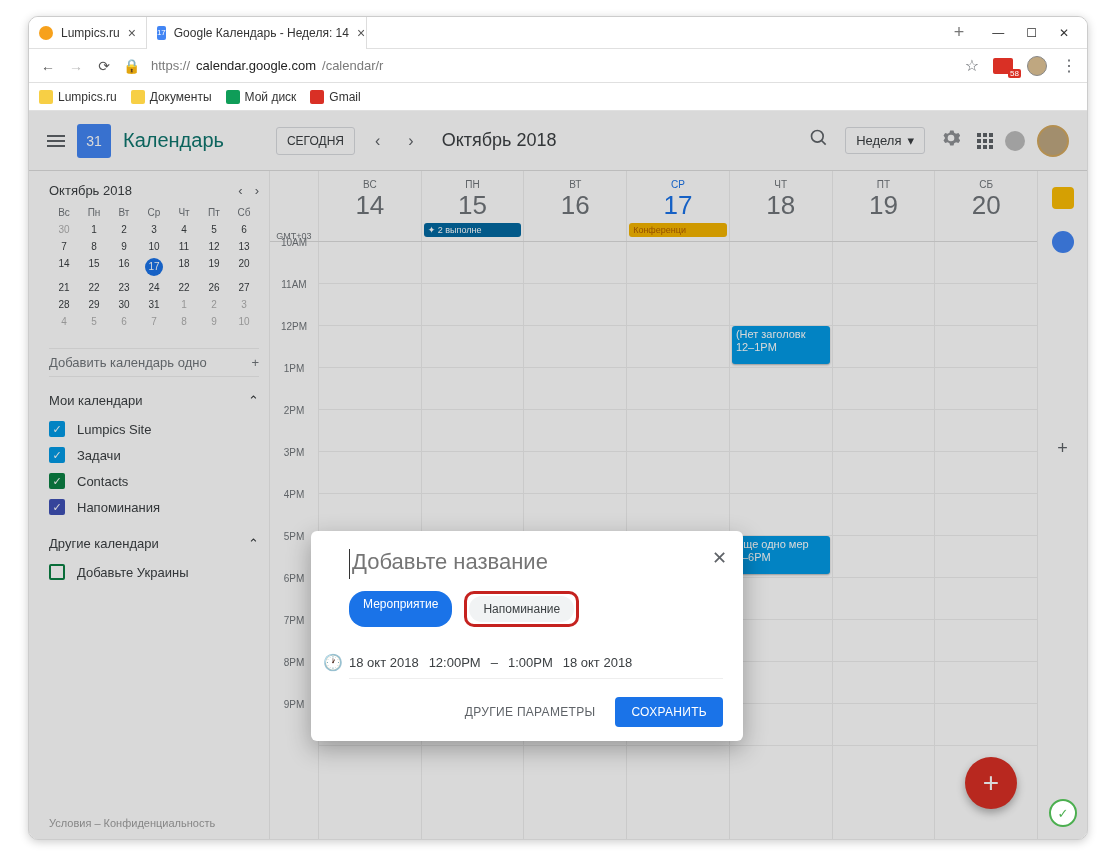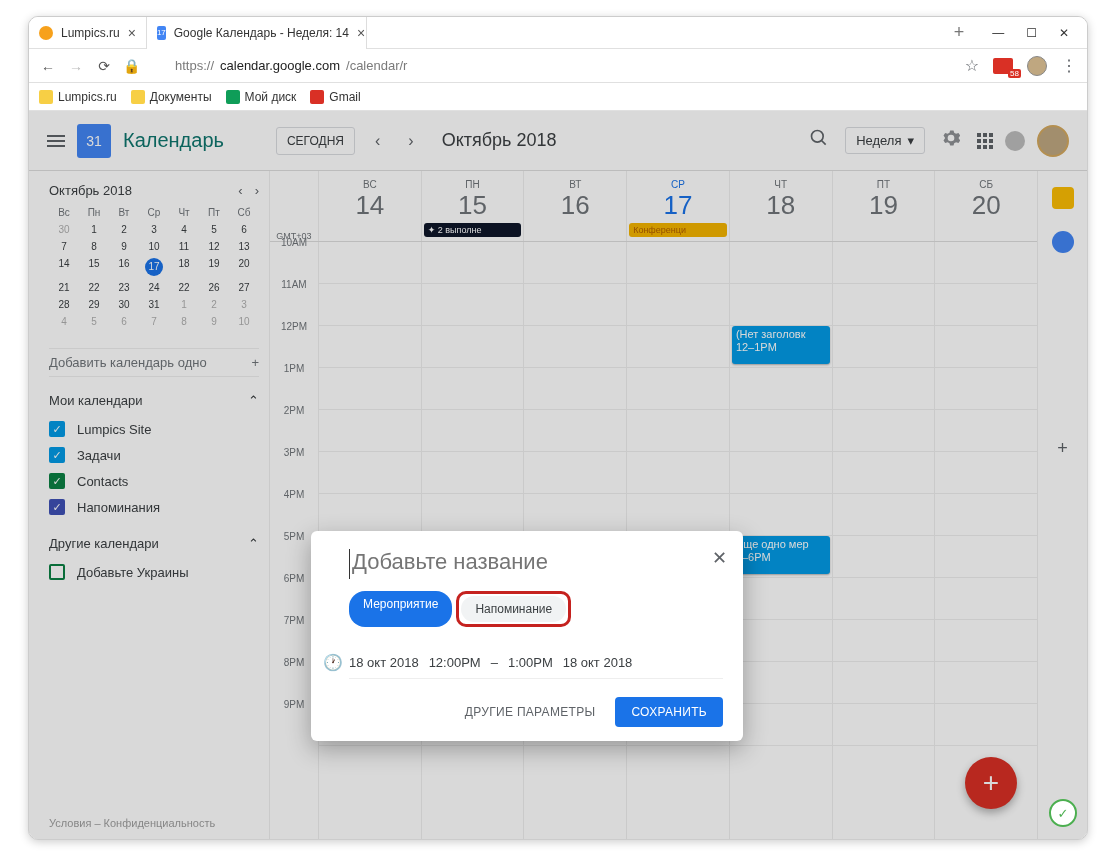--- a/index.html
+++ b/index.html
@@ -11,21 +11,21 @@
 .tabs-strip { display: flex; flex: 1; height: 100%; align-items: center; }
 .tab { display: flex; align-items: center; gap: 8px; padding: 0 10px; height: 32px; font-size: 12px; color: #333; border-right: 1px solid #ddd; max-width: 220px; overflow: hidden; white-space: nowrap; }
 .tab.active { background: #fff; }
 .tab-favicon { width: 14px; height: 14px; border-radius: 50%; }
 .tab-close { color: #555; font-size: 14px; }
 .window-controls { display: flex; gap: 22px; padding: 0 18px; font-size: 12px; color: #333; }
 .new-tab { padding: 0 10px; color: #777; font-size: 18px; }
 
 .nav-bar { height: 34px; display: flex; align-items: center; gap: 10px; padding: 0 10px; border-bottom: 1px solid #e0e0e0; }
 .nav-icon { width: 18px; color: #555; font-size: 14px; text-align: center; }
-.url-bar { flex: 1; display: flex; align-items: flex-end; gap: 6px; font-size: 13px; color: #333; margin-left: 24px; }
+.url-bar { flex: 1; display: flex; align-items: flex-end; gap: 6px; font-size: 13px; color: #333; }
 .url-host { color: #222; }
 .url-path { color: #7a7a7a; }
 .nav-right { display: flex; gap: 14px; align-items: center; }
 .gmail-icon { width: 20px; height: 16px; background: #d93025; position: relative; border-radius: 2px; }
 .gmail-badge { position: absolute; bottom: -4px; right: -8px; background: #d93025; color: #fff; font-size: 8px; padding: 0 2px; border-radius: 2px; }
 .avatar-sm { width: 20px; height: 20px; border-radius: 50%; background: #bfa780; border: 1px solid #888; }
 
 .bookmark-bar { height: 28px; display: flex; align-items: center; gap: 14px; padding: 0 10px; font-size: 12px; color: #333; border-bottom: 1px solid #e0e0e0; }
 .bookmark { display: flex; align-items: center; gap: 5px; }
 .bm-ico { width: 14px; height: 14px; }
@@ -87,21 +87,21 @@
 .side-panel { width: 50px; border-left: 1px solid #eee; display: flex; flex-direction: column; align-items: center; gap: 22px; padding-top: 16px; }
 .sp-icon { width: 22px; height: 22px; border-radius: 4px; }
 
 .fab { position: absolute; right: 70px; bottom: 30px; width: 52px; height: 52px; border-radius: 50%; background: #d93025; color: #fff; font-size: 28px; display: flex; align-items: center; justify-content: center; box-shadow: 0 4px 8px rgba(0,0,0,0.3); z-index: 3; }
 .shield { position: absolute; right: 10px; bottom: 12px; width: 28px; height: 28px; border-radius: 50%; background: #fff; border: 2px solid #4caf50; color: #4caf50; display: flex; align-items: center; justify-content: center; font-size: 13px; z-index: 20; }
 
 
 .modal { position: absolute; z-index: 10; left: 282px; top: 420px; width: 432px; background: #fff; border-radius: 6px; box-shadow: 0 8px 24px rgba(0,0,0,0.3); padding: 18px 20px 14px 38px; }
 .modal-close { position: absolute; top: 16px; right: 16px; color: #5f6368; font-size: 18px; }
 .title-input { width: 100%; border: none; font-size: 22px; color: #9e9e9e; padding-bottom: 4px; border-left: 1px solid #333; padding-left:2px;}
-.type-row { margin-top: 12px; display: flex; gap: 0; }
+.type-row { margin-top: 12px; display: flex; gap: 8px; }
 .type-btn { padding: 6px 14px; font-size: 12px; border-radius: 16px; }
 .type-event { background: #1a73e8; color: #fff; }
 .type-reminder-wrap { border: 3px solid #c5221f; border-radius: 10px; padding: 2px; margin-left:4px;}
 .type-reminder { background: #f1f3f4; color: #3c4043; border-radius: 14px; }
 .time-row { display: flex; align-items: center; gap: 10px; margin-top: 28px; font-size: 13px; color: #3c4043; border-bottom:1px solid #eee; padding-bottom:8px;}
 .time-icon { position: absolute; left: 12px; color: #5f6368; font-size: 16px; }
 .modal-actions { display: flex; justify-content: flex-end; gap: 10px; margin-top: 18px; }
 .more-btn { color: #5f6368; font-size: 12px; padding: 8px 10px; letter-spacing: 0.3px; }
 .save-btn { background: #1a73e8; color: #fff; font-size: 12px; padding: 8px 16px; border-radius: 4px; letter-spacing: 0.3px; }
 </style>
@@ -317,21 +317,21 @@
       <div class="grid-area">
         <div class="day-header" id="day-header">
             <div class="tz-col">GMT+03</div>
             <div class="day-col">
               <div class="dow ">Вс</div>
               <div class="dnum ">14</div>
             </div>
             <div class="day-col">
               <div class="dow ">Пн</div>
               <div class="dnum ">15</div>
-              <div class="allday-evt" style="background:#0f172a;color:#fff">✦ 2 выполне</div>
+              <div class="allday-evt" style="background:#0369a1;color:#fff">✦ 2 выполне</div>
             </div>
             <div class="day-col">
               <div class="dow ">Вт</div>
               <div class="dnum ">16</div>
             </div>
             <div class="day-col">
               <div class="dow cur">Ср</div>
               <div class="dnum cur">17</div>
               <div class="allday-evt" style="background:#f4b400;color:#b06000">Конференци</div>
             </div>

